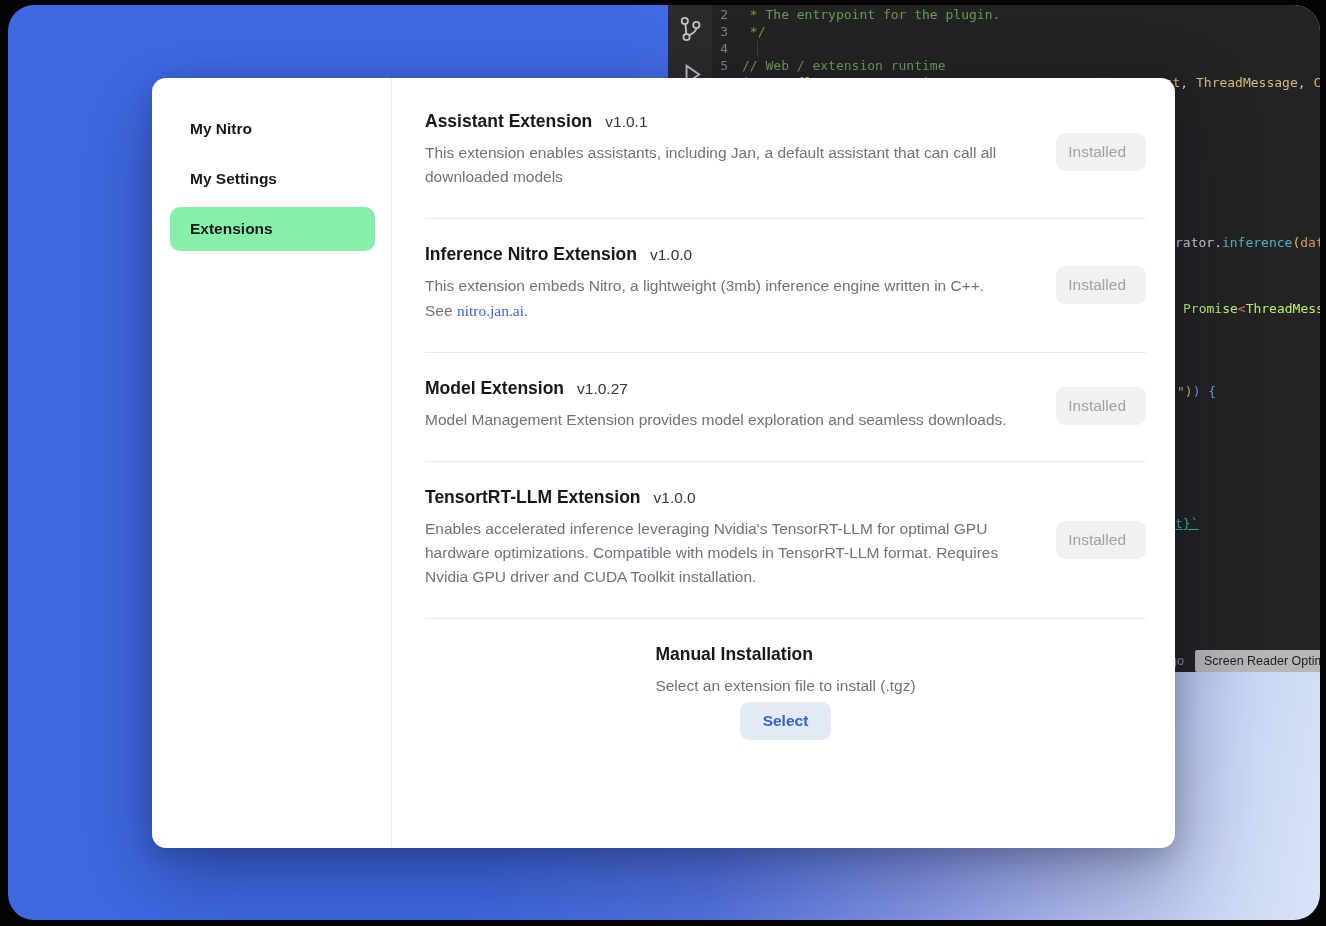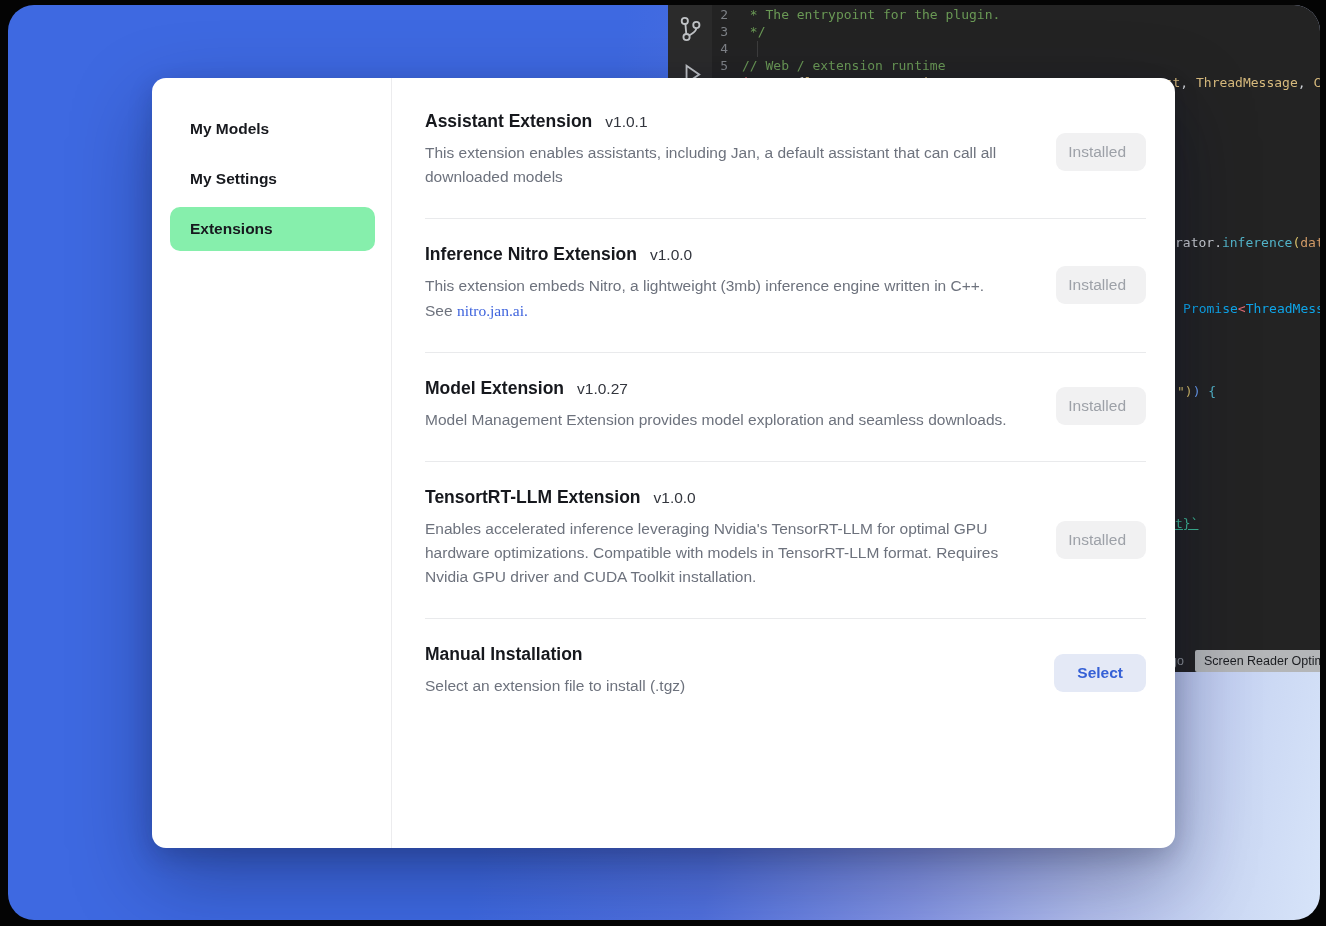--- a/index.html
+++ b/index.html
@@ -32,21 +32,21 @@
     color: #7e8287; flex: 0 0 auto; }
   .line-tokens { white-space: pre; }
   .indent-guide { position: absolute; left: 89px; top: 36px; width: 1px;
     height: 16px; background: #3d3d3d; }
   .code-fragment { position: absolute; white-space: pre; }
 
   .tok-comment { color: #6a9955; }
   .tok-kw      { color: #e06c75; }
   .tok-id      { color: #d7ba7d; }
   .tok-plain   { color: #cdd0d4; }
-  .tok-teal    { color: #0ea5e9; }
+  .tok-teal    { color: #bef264; }
   .tok-teal-u  { color: #3fba96; text-decoration: underline; }
   .tok-orange  { color: #d19a66; }
   .tok-yellow  { color: #d8c06a; }
   .tok-blue2   { color: #6a9df2; }
   .tok-cyan    { color: #52b3c8; }
 
   .status-strip { position: absolute; left: 0; bottom: 0; right: 0; height: 22px; }
   .status-go { position: absolute; left: 502px; top: 3px; color: #8f9398;
     font-family: "Liberation Sans", sans-serif; font-size: 12.5px; }
   .status-tab { position: absolute; left: 527px; top: 0; right: 0; height: 22px;
@@ -63,21 +63,21 @@
   .sidebar { width: 240px; flex: 0 0 auto; border-right: 1px solid #ececee;
     padding: 29px 16px 0 18px; }
   .side-item { height: 44px; display: flex; align-items: center;
     padding-left: 20px; margin-bottom: 6px; border-radius: 10px;
     font-size: 15.5px; font-weight: bold; color: #17191e; cursor: pointer; }
   .side-item.active { background: #86efac; }
 
   .content { flex: 1; padding: 8px 29px 0 33px; min-width: 0; }
   .ext-row { display: flex; justify-content: space-between; align-items: center;
     padding: 25px 0 29px 0; border-bottom: 1px solid #e9eaec; }
-  .ext-row.last { border-bottom: none; }
+  .ext-row.last { border-bottom: none; flex-direction: column; }
   .ext-title-line { display: flex; align-items: baseline; gap: 13px; }
   .ext-name { font-size: 17.5px; font-weight: bold; color: #16181d; }
   .ext-version { font-size: 15.5px; color: #33363e; }
   .ext-desc { margin-top: 9px; font-size: 15.5px; line-height: 1.56;
     color: #6d727d; max-width: 585px; }
   .link { color: #3e63dd; text-decoration: none; cursor: pointer; font-family: Liberation Serif, serif; }
 
   .btn { border: none; border-radius: 9px; font-size: 15.5px; margin-top: 3px;
     padding: 10px 20px; flex: 0 0 auto; font-family: "Liberation Sans", sans-serif; }
   .btn-installed { background: #f1f1f2; color: #9da1a8; padding-left: 12px; }
@@ -139,21 +139,21 @@
 
     <div class="status-strip">
       <span class="status-go">go</span>
       <span class="status-tab">Screen Reader Optimize</span>
     </div>
   </div>
 
   <div class="card">
     <div class="sidebar">
       <div class="side-item">
-        <span>My Models</span>
+        <span>My Nitro</span>
       </div>
       <div class="side-item">
         <span>My Settings</span>
       </div>
       <div class="side-item active">
         <span>Extensions</span>
       </div>
     </div>
 
     <div class="content">

